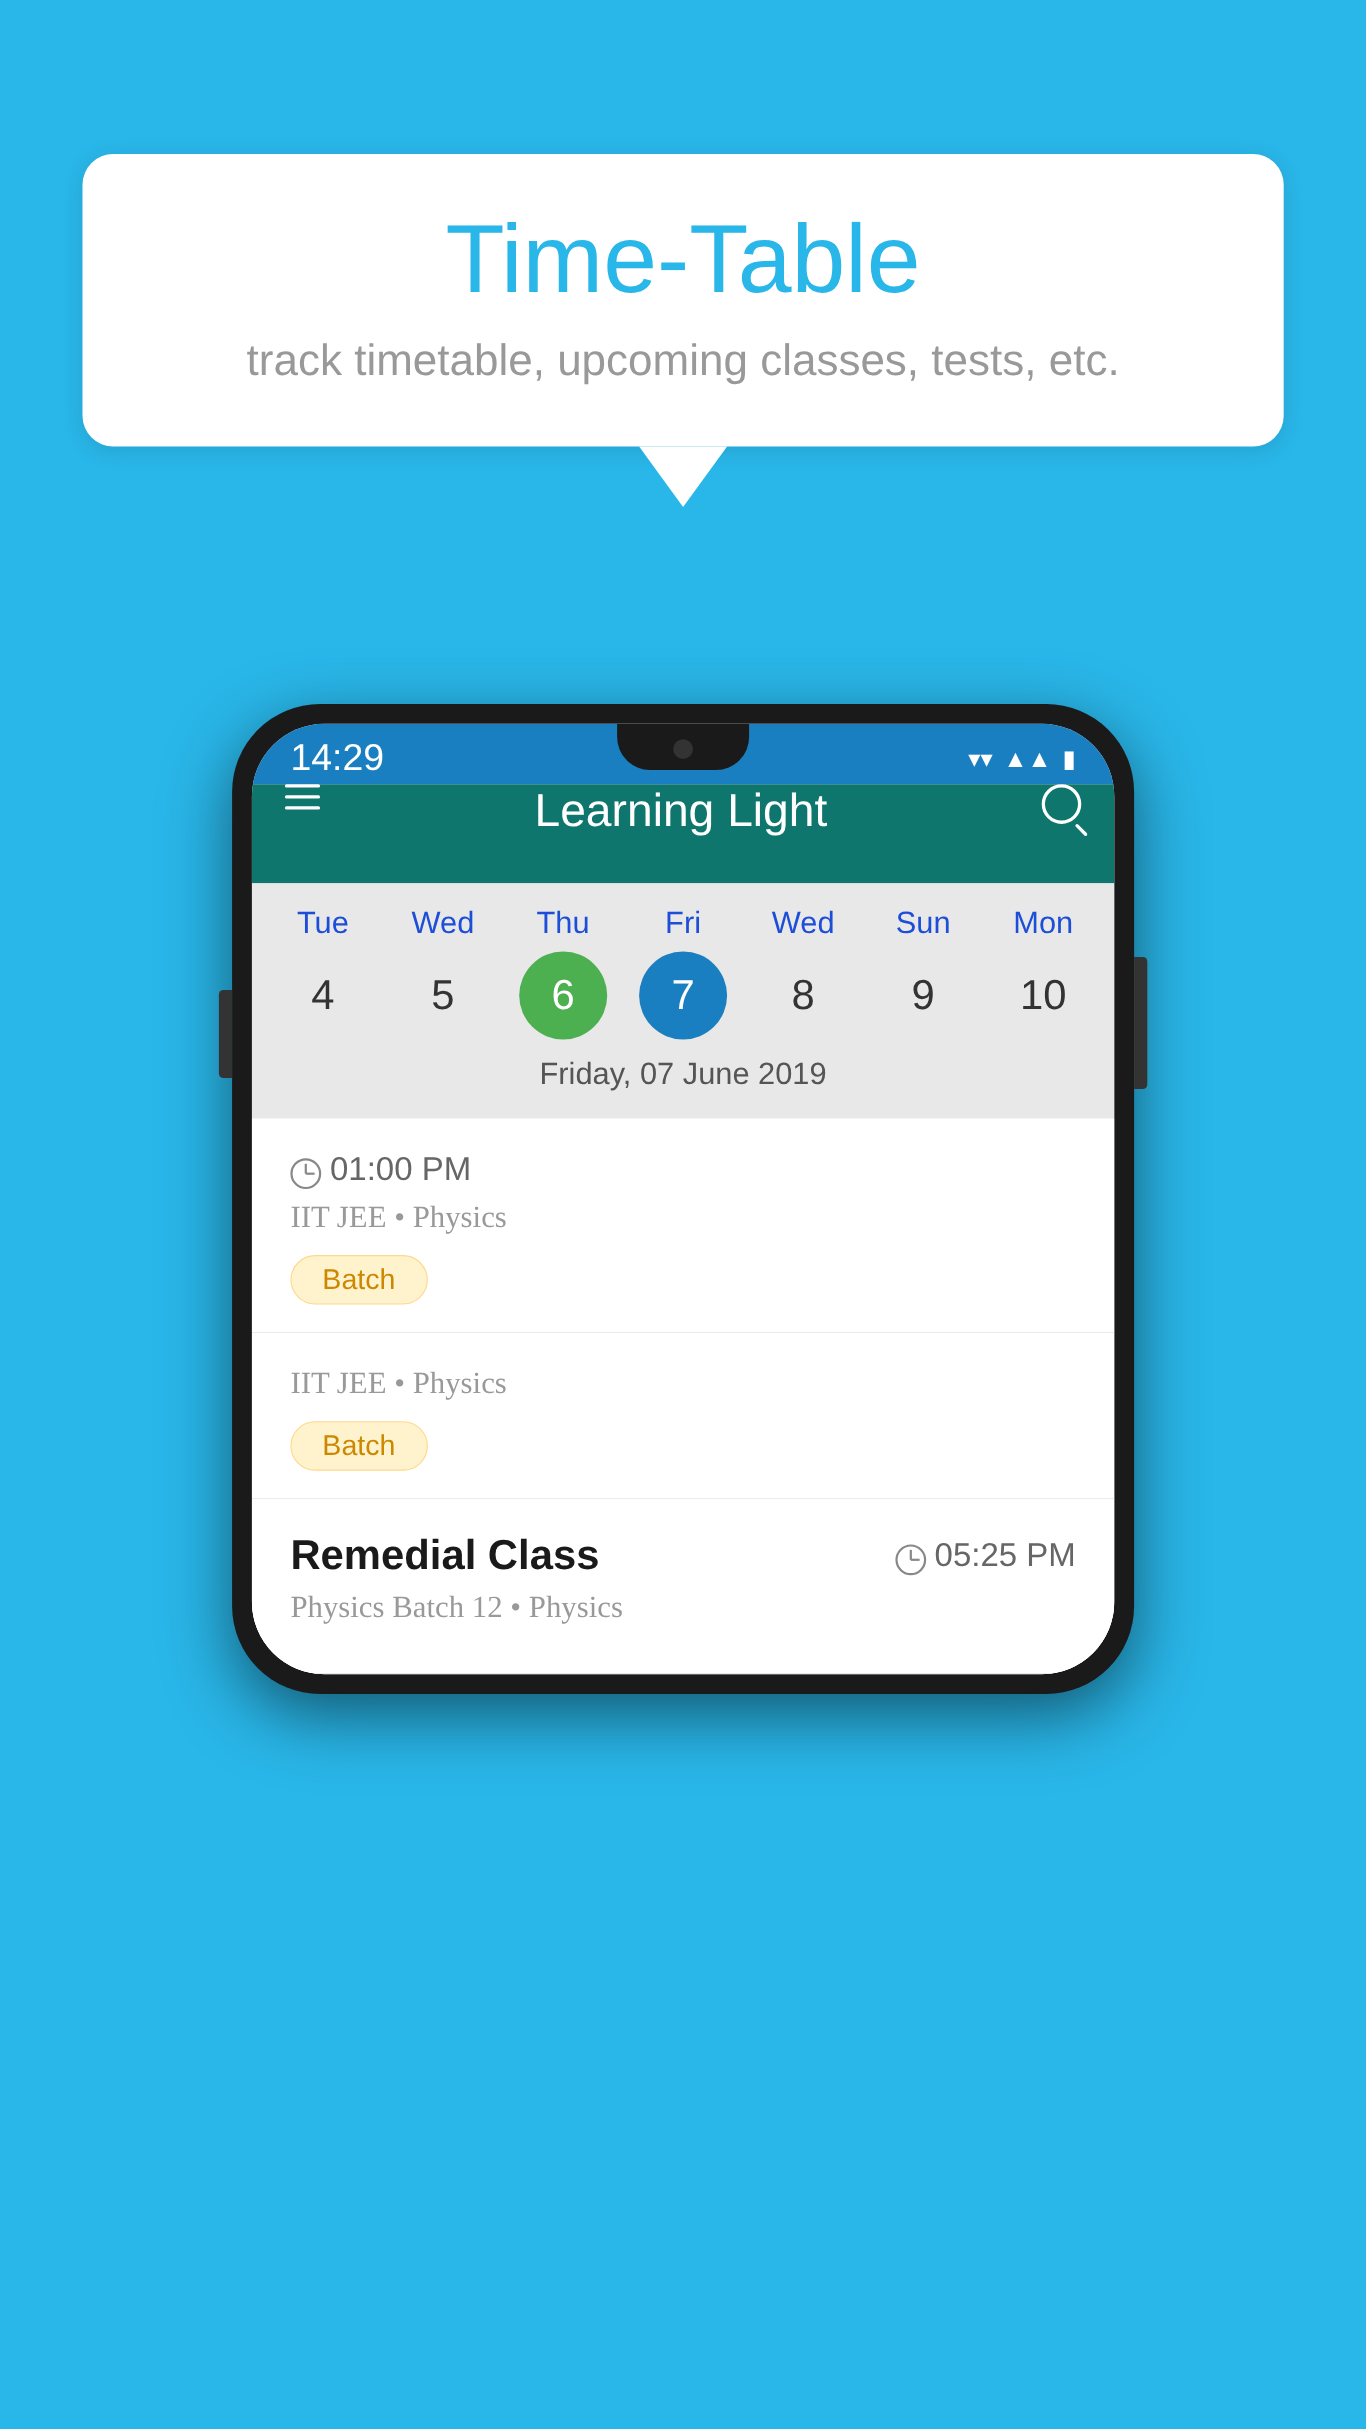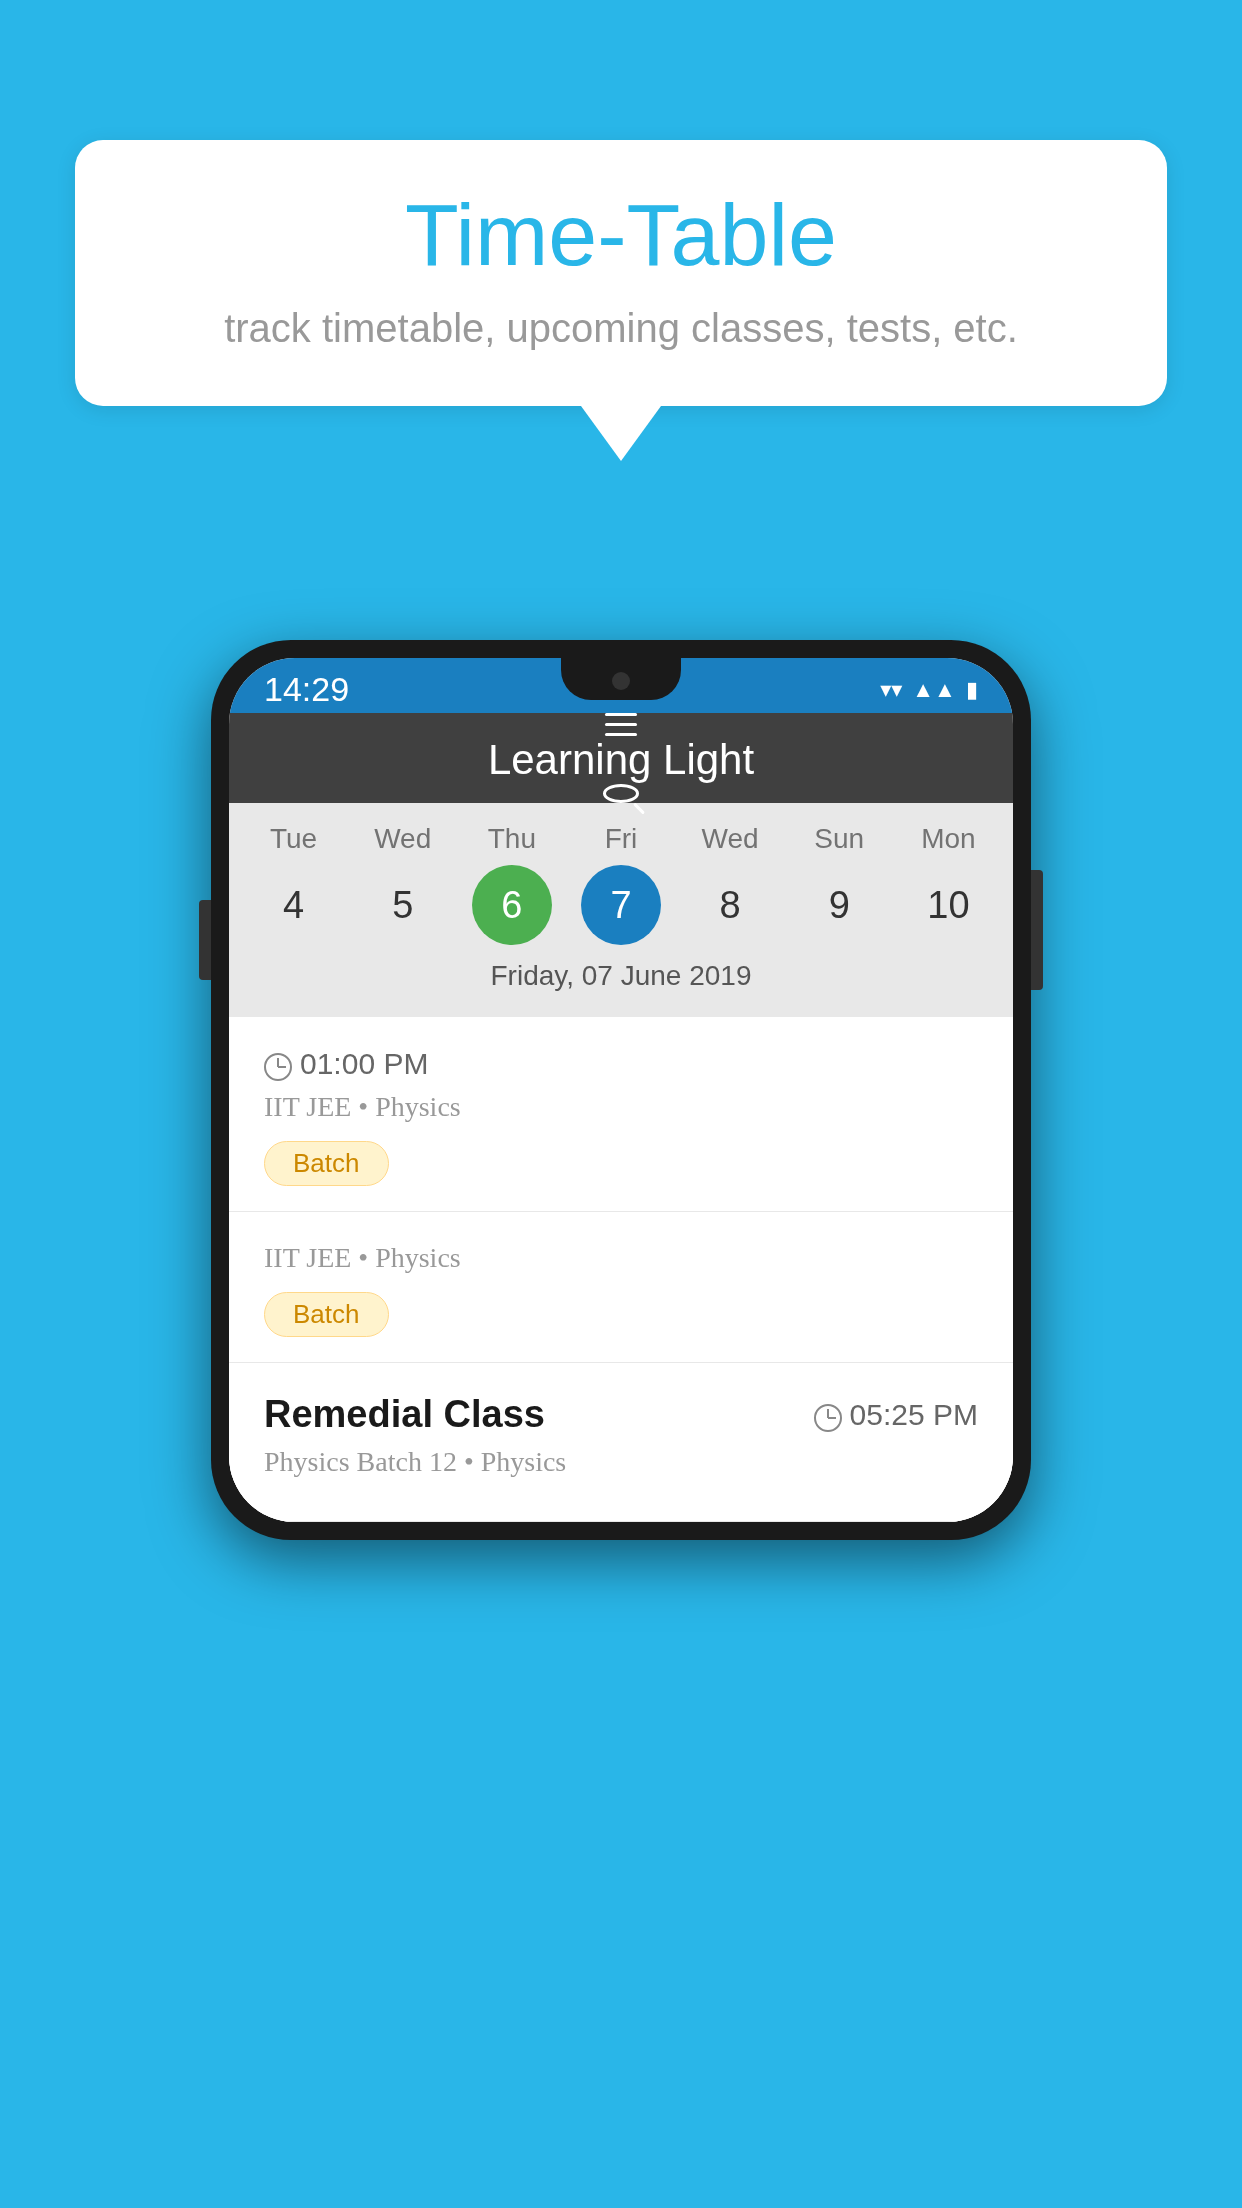--- a/index.html
+++ b/index.html
@@ -150,27 +150,26 @@
       gap: 10px;
     }
 
     .status-icons span {
       color: white;
       font-size: 22px;
     }
 
     
     .app-bar {
-      background: #404040;
+      background: #0f766e;
       height: 90px;
       display: flex;
-      align-items: center;
+      align-items: flex-start;
       padding: 0 30px;
       justify-content: space-between;
-      flex-direction: column;
     }
 
     .app-bar-title {
       color: white;
       font-size: 42px;
       font-weight: 400;
     }
 
     .hamburger-icon {
       display: flex;
@@ -212,21 +211,21 @@
       padding: 20px 0 10px;
     }
 
     .calendar-days-row {
       display: flex;
       justify-content: space-around;
       padding: 0 10px;
     }
 
     .calendar-day-name {
-      color: #737373;
+      color: #1d4ed8;
       font-size: 28px;
       text-align: center;
       width: 95px;
     }
 
     .calendar-dates-row {
       display: flex;
       justify-content: space-around;
       padding: 10px 10px 15px;
       align-items: center;

